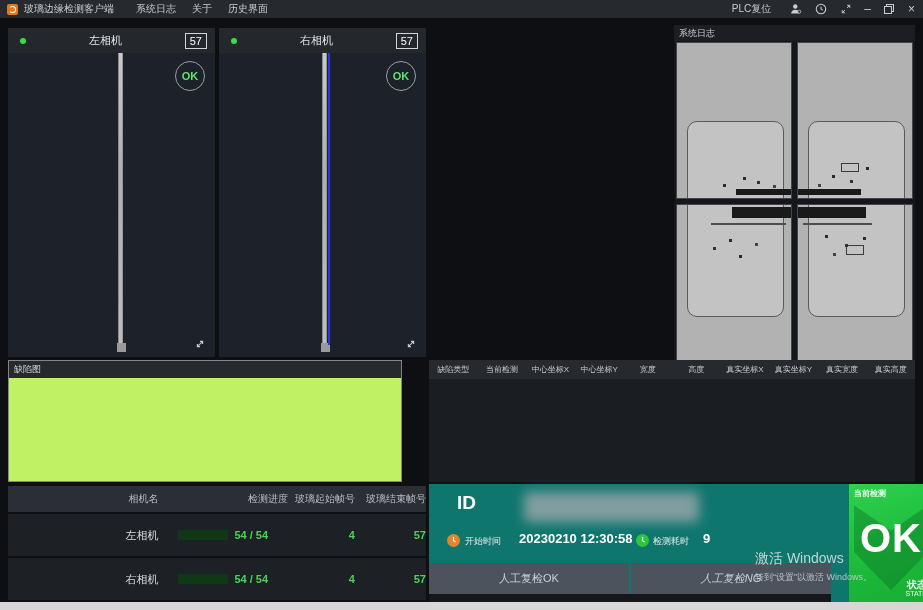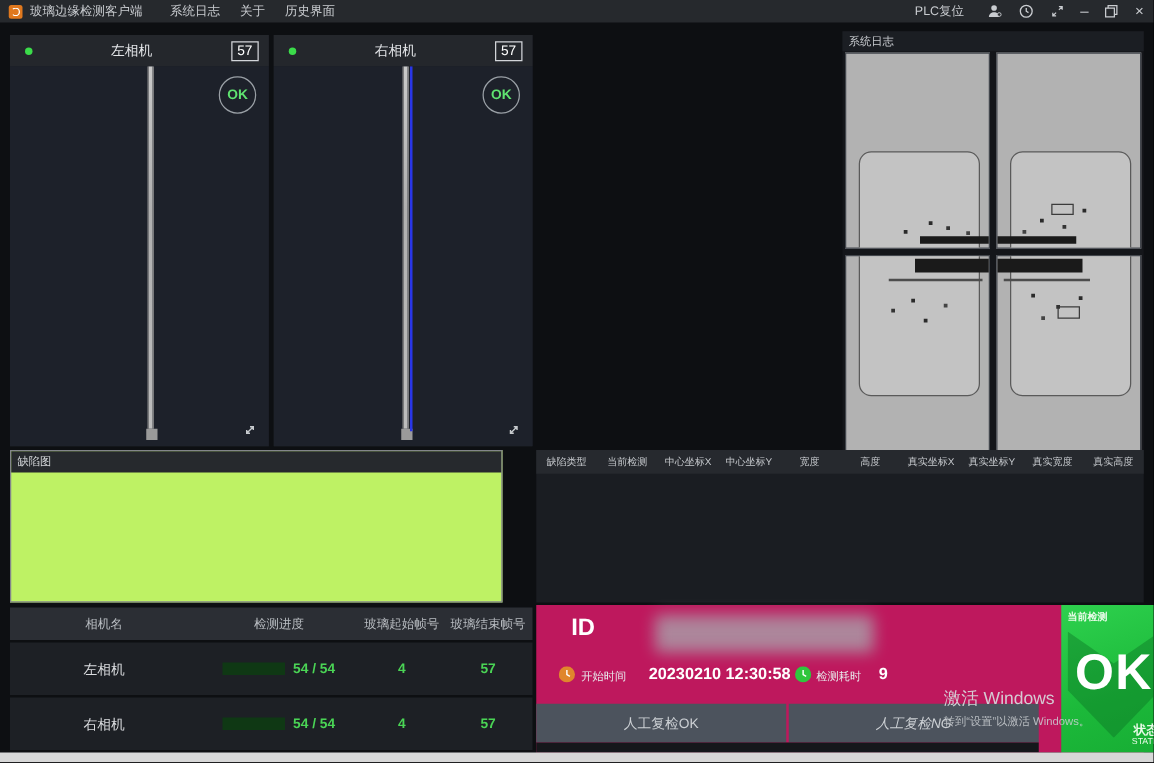--- a/index.html
+++ b/index.html
@@ -45,21 +45,21 @@
     display:flex; align-items:center; justify-content:center; }
   .expand-icon { position:absolute; bottom:6px; right:8px; width:14px; height:14px; color:#c6cacd; }
   .expand-icon svg { width:14px; height:14px; }
   
   .defimg-panel { position:absolute; left:8px; top:360px; width:394px; height:122px;
     background:#bef264; border:1px solid #83868a; }
   .defimg-header { height:17px; background:#26292d; font-size:9px; color:#d5d8db;
     display:flex; align-items:center; padding-left:5px; }
   
   .pt { position:absolute; left:8px; top:486px; width:418px; }
-  .pt-grid { display:grid; grid-template-columns:36% 31% 16% 17%; align-items:center; text-align:center; }
+  .pt-grid { display:grid; grid-template-columns:36% 31% 16% 17%; align-items:center; text-align:right; }
   .pt-header { height:26px; background:#2b2e34; font-size:10px; color:#b9bdc2; }
   .pt-row { height:42px; background:#1d2025; margin-top:2px; font-size:11px; color:#dadcdf; }
   .pt-progress { display:flex; align-items:center; justify-content:center; gap:6px; }
   .pt-bar { width:50px; height:10px; background:#0f3814; }
   .pt-bar-fill { height:100%; width:100%; background:#2fbf3a; }
   .pt-green { color:#4ad455; font-weight:bold; }
   
   .contour-panel { position:absolute; left:429px; top:25px; width:242px; height:334px; background:#0f1115; }
   .panel-header-sm { height:16px; font-size:9px; color:#c9ccd0; display:flex; align-items:center;
     padding-left:5px; background:#1b1e23; }
@@ -94,21 +94,21 @@
   .sf-cell.bl .sf-specks { top:34px; left:46%; box-shadow:-16px 8px #333, 10px 16px #2a2a2a, 26px 4px #444; }
   .sf-cell.br .sf-specks { top:30px; left:24%; box-shadow:20px 9px #333, 38px 2px #2a2a2a, 8px 18px #444; }
   .sf-rect { position:absolute; border:1px solid #3b3b3b; background:transparent; }
   .sf-cell.tr .sf-rect { width:18px; height:9px; bottom:26px; left:38%; }
   .sf-cell.br .sf-rect { width:18px; height:10px; top:40px; left:42%; }
   
   .dt { position:absolute; left:429px; top:360px; width:486px; height:122px; background:#1a1d22; }
   .dt-header { height:19px; background:#26292e; display:grid; grid-template-columns:repeat(10,1fr);
     align-items:center; text-align:center; font-size:8px; color:#c6c9cd; }
   
-  .result-panel { position:absolute; left:429px; top:484px; width:486px; height:118px; background:#be185d; }
+  .result-panel { position:absolute; left:429px; top:484px; width:486px; height:118px; background:#0f766e; }
   .id-label { position:absolute; left:28px; top:8px; font-size:19px; font-weight:bold; color:#fff; }
   .id-blur { position:absolute; left:95px; top:8px; width:175px; height:30px; background:#a7abb0;
     opacity:.75; filter:blur(6px); border-radius:3px; }
   .rp-clock { position:absolute; width:13px; height:13px; }
   .rp-clock svg { width:13px; height:13px; }
   .clock1 { left:18px; top:49px; } .clock2 { left:207px; top:49px; }
   .rp-label { position:absolute; top:51px; font-size:9px; color:#e8eaec; }
   .start-label { left:36px; } .dur-label { left:224px; }
   .rp-value { position:absolute; top:47px; font-size:13px; font-weight:bold; color:#fff; }
   .start-value { left:90px; } .dur-value { left:274px; }

